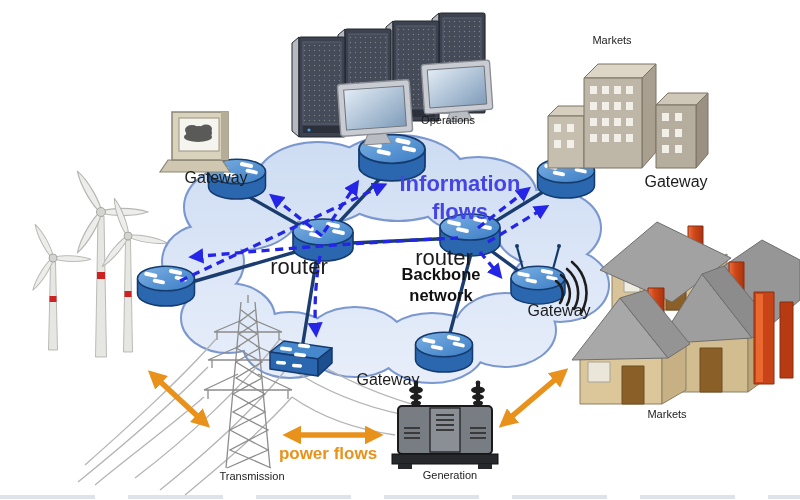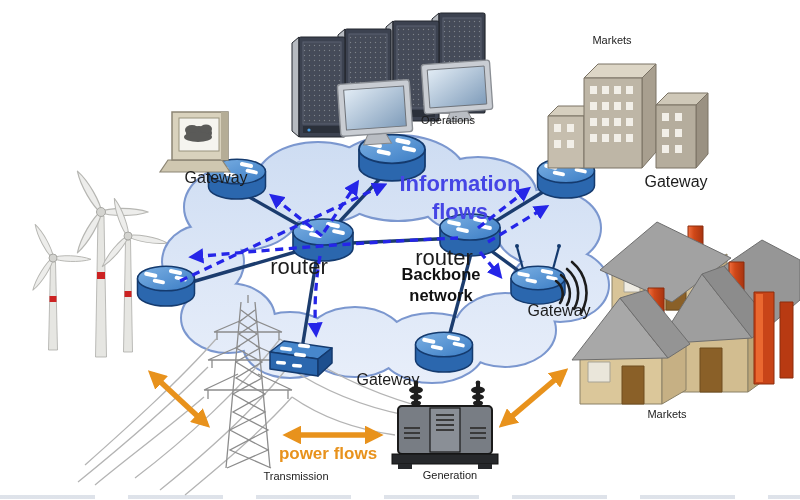--- a/index.html
+++ b/index.html
@@ -372,19 +372,19 @@
   <div class="lbl router" style="left:437px;top:245px;">router</div>
 
   <div class="lbl backbone" style="left:401px;top:264px;margin-left:40px;">
     <span style="display:block">Backbone</span>
     <span style="display:block">network</span>
   </div>
 
   <div class="lbl gw" style="left:516px;top:302px;">Gateway</div>
   <div class="lbl gw" style="left:345px;top:371px;">Gateway</div>
 
-  <div class="lbl" style="left:252px;top:470px;margin-left:44px;">Transmission</div>
+  <div class="lbl" style="left:252px;top:470px;">Transmission</div>
   <div class="lbl power" style="left:328px;top:444px;">power flows</div>
   <div class="lbl" style="left:450px;top:469px;">Generation</div>
   <div class="lbl" style="left:667px;top:408px;">Markets</div>
 
   <div class="bottom-strip"></div>
 </div>
 
 </body></html>

